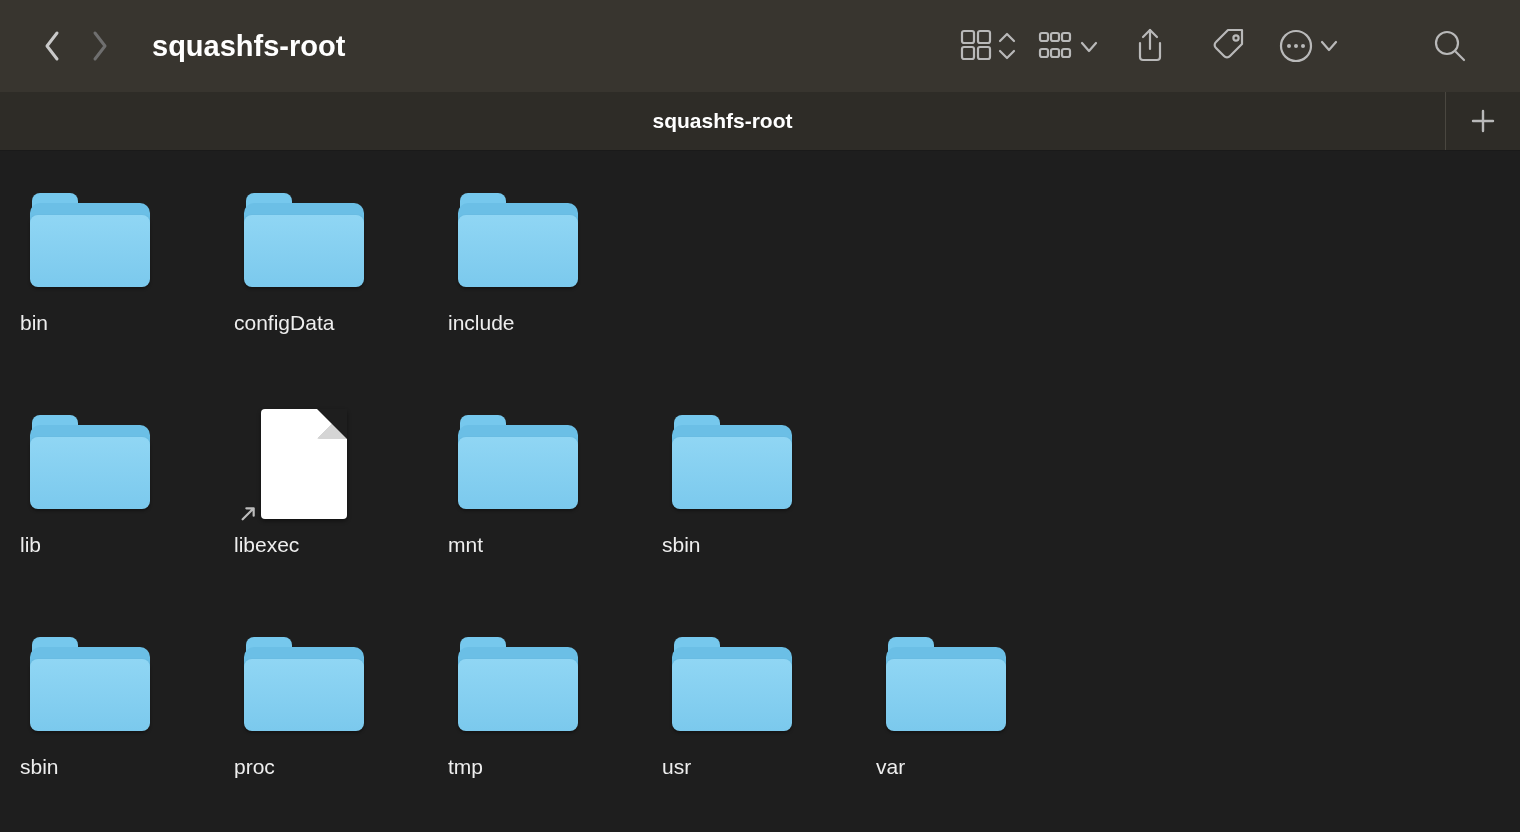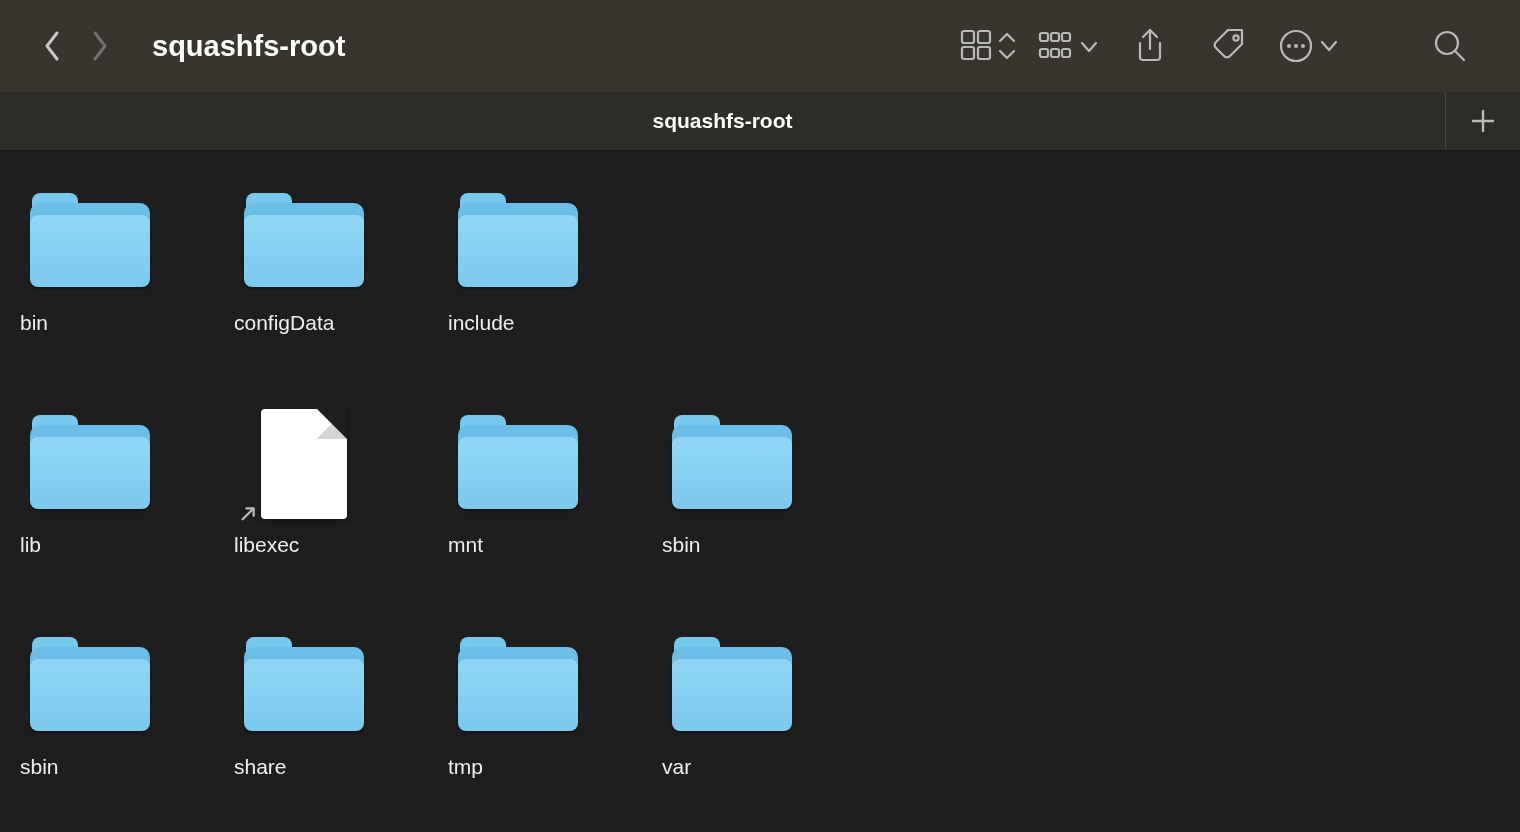--- a/index.html
+++ b/index.html
@@ -355,31 +355,41 @@
           <div class="label">sbin</div>
         </div>
         <div class="item">
           <div class="icon-slot">
             <div class="folder">
               <div class="tab-part"></div>
               <div class="body-back"></div>
               <div class="body-front"></div>
             </div>
           </div>
-          <div class="label">share</div>
+          <div class="label">proc</div>
         </div>
         <div class="item">
           <div class="icon-slot">
             <div class="folder">
               <div class="tab-part"></div>
               <div class="body-back"></div>
               <div class="body-front"></div>
             </div>
           </div>
           <div class="label">tmp</div>
+        </div>
+        <div class="item">
+          <div class="icon-slot">
+            <div class="folder">
+              <div class="tab-part"></div>
+              <div class="body-back"></div>
+              <div class="body-front"></div>
+            </div>
+          </div>
+          <div class="label">usr</div>
         </div>
         <div class="item">
           <div class="icon-slot">
             <div class="folder">
               <div class="tab-part"></div>
               <div class="body-back"></div>
               <div class="body-front"></div>
             </div>
           </div>
           <div class="label">var</div>

